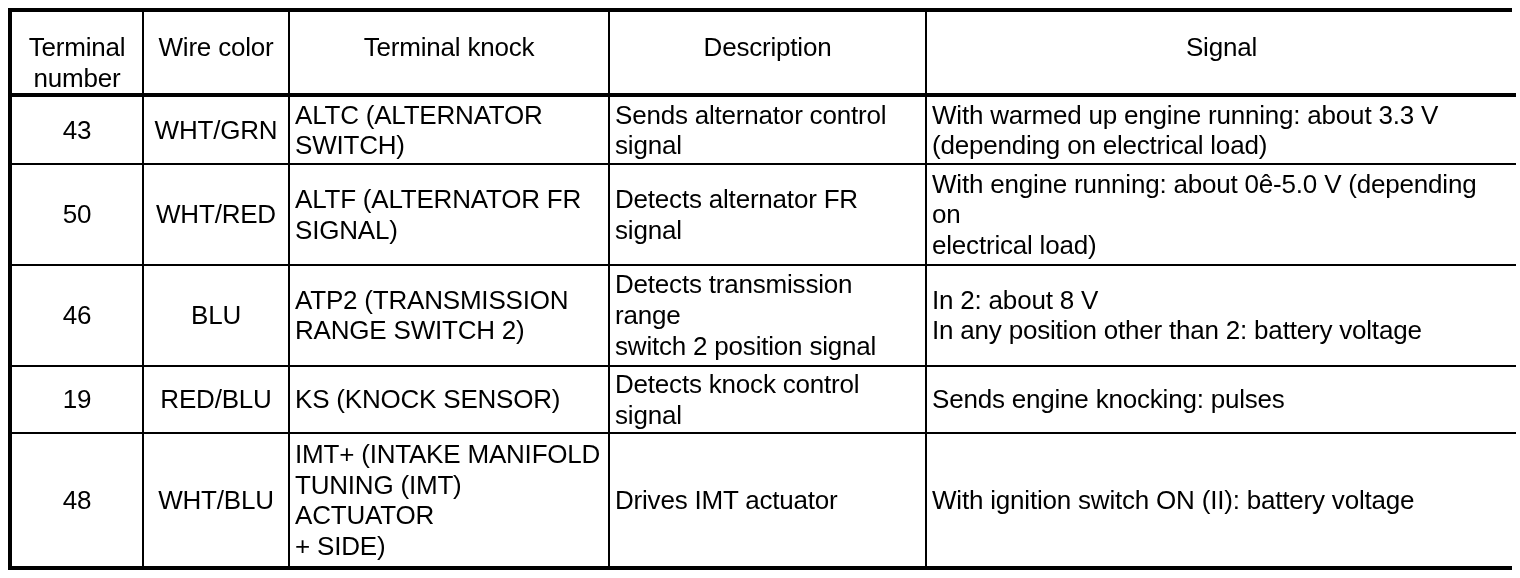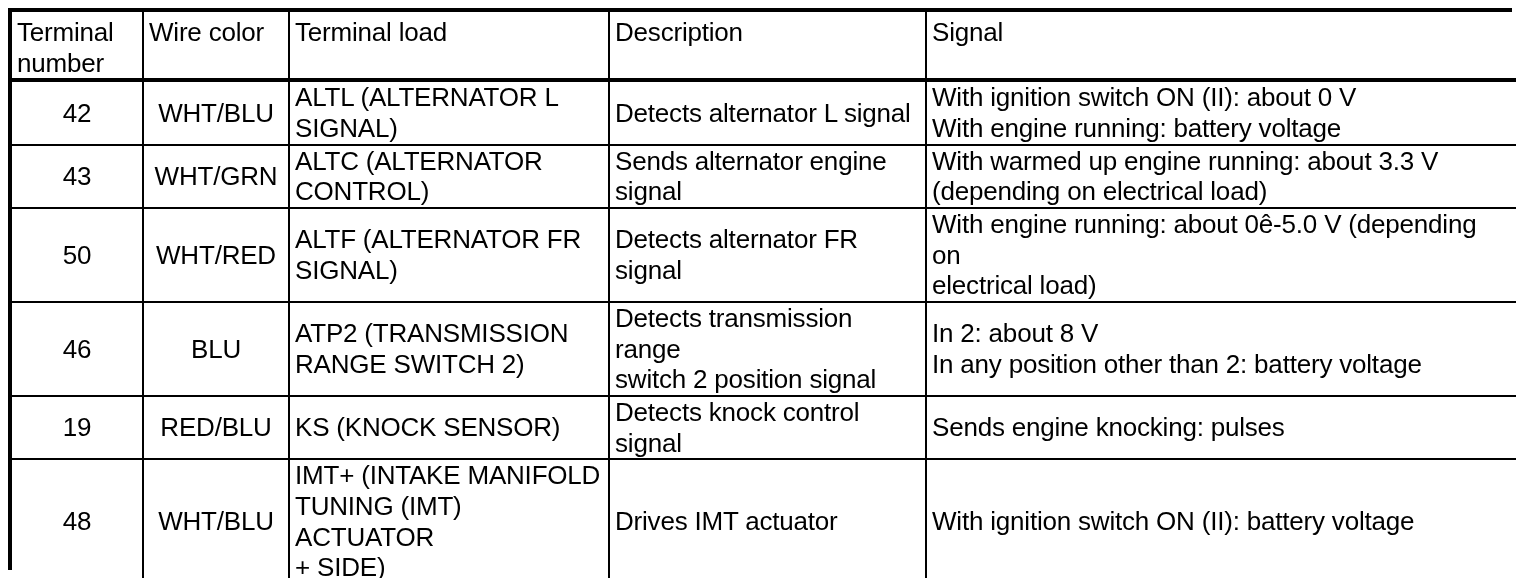--- a/index.html
+++ b/index.html
@@ -62,22 +62,22 @@
   table.term-table tr > td:first-child,
   table.term-table tr > th:first-child { border-left: none; }
   table.term-table tr > td:last-child,
   table.term-table tr > th:last-child  { border-right: none; }
   table.term-table thead tr > th { border-top: none; }
   table.term-table tbody tr:last-child > td { border-bottom: none; }
 
   
   table.term-table thead th {
     vertical-align: top;
-    text-align: left;
-    padding-top: 5px;
+    text-align: center;
+    padding-top: 20px;
     border-bottom-width: 4px;
   }
 
   
   col.c-terminal    { width: 131px; }
   col.c-wire        { width: 146px; }
   col.c-name        { width: 320px; }
   col.c-description { width: 317px; }
   col.c-signal      { width: 590px; }
 
@@ -100,41 +100,32 @@
         <col class="c-wire">
         <col class="c-name">
         <col class="c-description">
         <col class="c-signal">
       </colgroup>
       <thead>
         <tr>
           <th class="multiline">Terminal
 number</th>
           <th class="multiline">Wire color</th>
-          <th class="multiline">Terminal load</th>
+          <th class="multiline">Terminal knock</th>
           <th class="multiline">Description</th>
           <th class="multiline">Signal</th>
         </tr>
       </thead>
       <tbody>
         <tr>
-          <td class="cell-terminal">42</td>
-          <td class="cell-wire">WHT/BLU</td>
-          <td class="cell-name multiline">ALTL (ALTERNATOR L
-SIGNAL)</td>
-          <td class="cell-desc multiline">Detects alternator L signal</td>
-          <td class="cell-signal multiline">With ignition switch ON (II): about 0 V
-With engine running: battery voltage</td>
-        </tr>
-        <tr>
           <td class="cell-terminal">43</td>
           <td class="cell-wire">WHT/GRN</td>
           <td class="cell-name multiline">ALTC (ALTERNATOR
-CONTROL)</td>
-          <td class="cell-desc multiline">Sends alternator engine
+SWITCH)</td>
+          <td class="cell-desc multiline">Sends alternator control
 signal</td>
           <td class="cell-signal multiline">With warmed up engine running: about 3.3 V
 (depending on electrical load)</td>
         </tr>
         <tr>
           <td class="cell-terminal">50</td>
           <td class="cell-wire">WHT/RED</td>
           <td class="cell-name multiline">ALTF (ALTERNATOR FR
 SIGNAL)</td>
           <td class="cell-desc multiline">Detects alternator FR signal</td>

